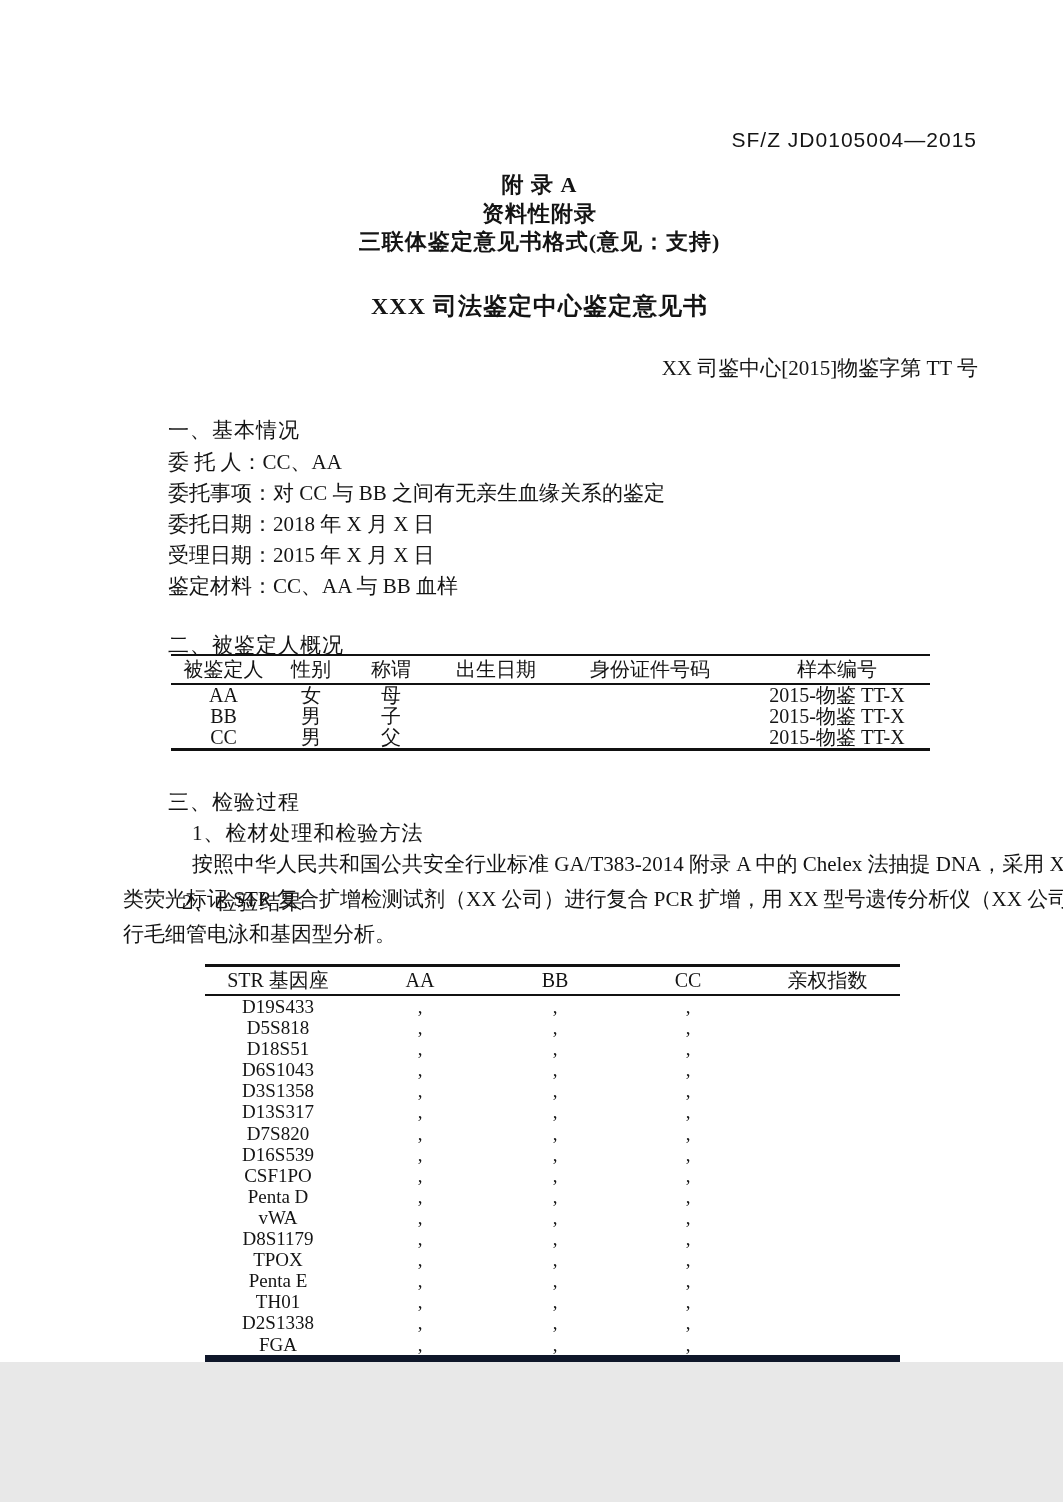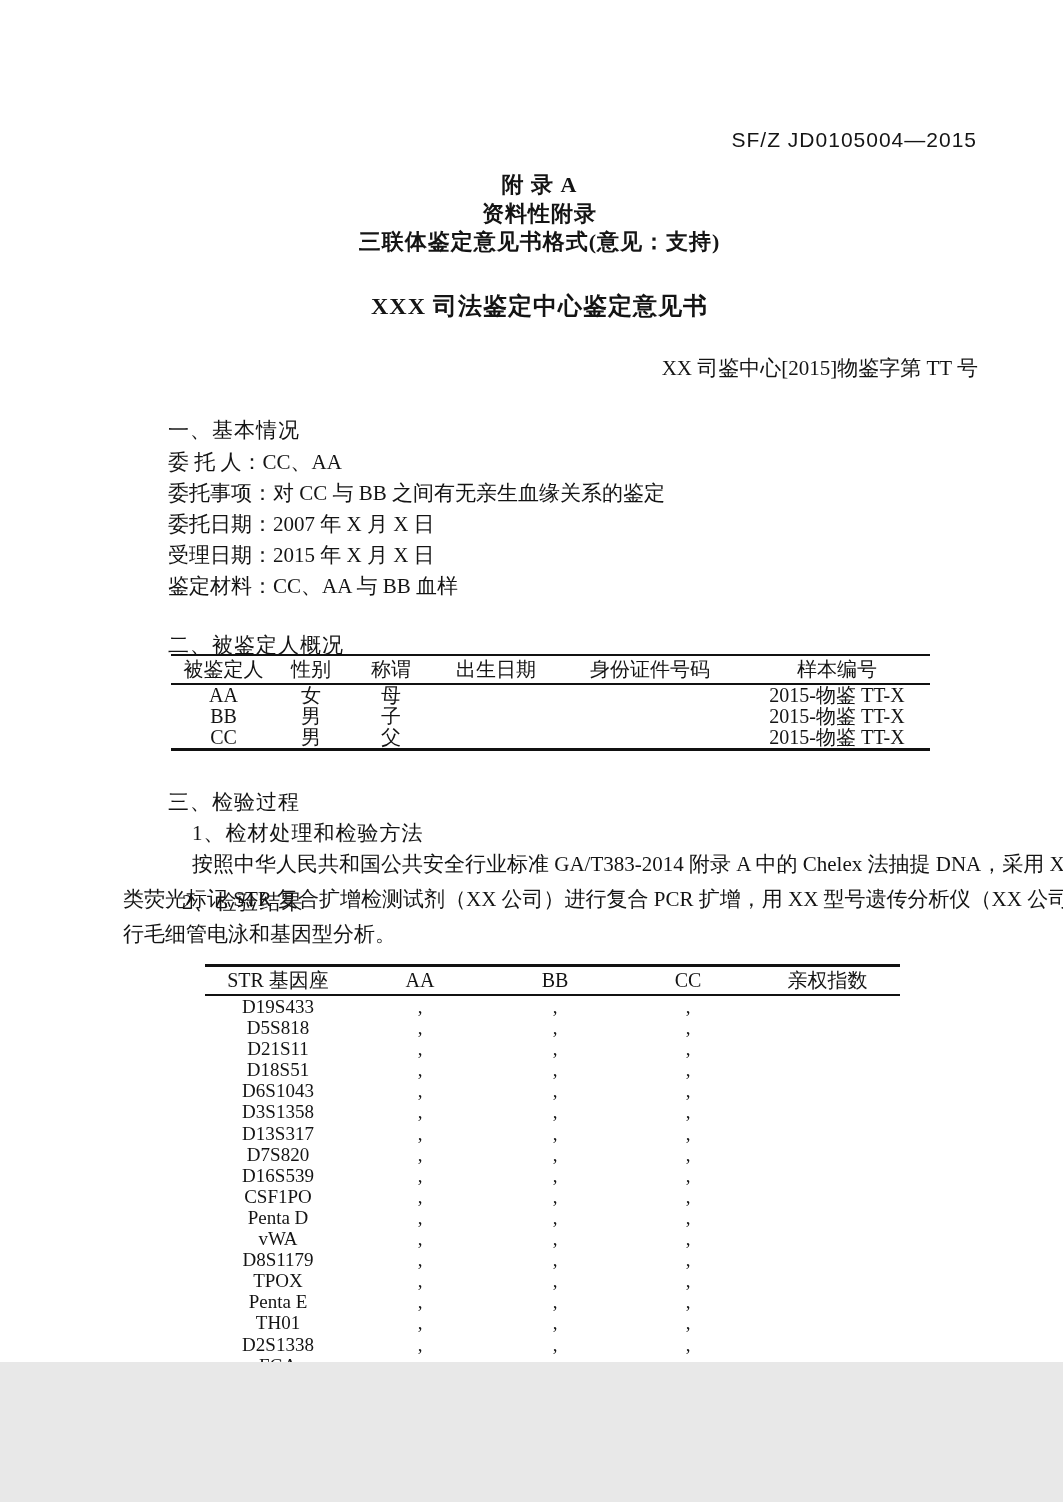--- a/index.html
+++ b/index.html
@@ -70,21 +70,21 @@
   <div class="abs title-line t-nature">资料性附录</div>
   <div class="abs title-line t-format">三联体鉴定意见书格式(意见：支持)</div>
   <div class="abs title-line t-org">XXX 司法鉴定中心鉴定意见书</div>
 
   <div class="abs case-number">XX 司鉴中心[2015]物鉴字第 TT 号</div>
 
   <div class="abs sec-heading s1-heading">一、基本情况</div>
   <div class="abs s1-items">
     <div class="info-line">委 托 人：CC、AA</div>
     <div class="info-line">委托事项：对 CC 与 BB 之间有无亲生血缘关系的鉴定</div>
-    <div class="info-line">委托日期：2007 年 X 月 X 日</div>
+    <div class="info-line">委托日期：2018 年 X 月 X 日</div>
     <div class="info-line">受理日期：2015 年 X 月 X 日</div>
     <div class="info-line">鉴定材料：CC、AA 与 BB 血样</div>
   </div>
 
   <div class="abs sec-heading s2-heading">二、被鉴定人概况</div>
   <table class="abs table1" id="examinee-table">
     <colgroup>
       <col style="width:105px">
         <col style="width:70px">
         <col style="width:90px">
@@ -166,27 +166,20 @@
           <td></td>
         </tr>
         <tr>
           <td>D5S818</td>
           <td>,</td>
           <td>,</td>
           <td>,</td>
           <td></td>
         </tr>
         <tr>
-          <td>D21S11</td>
-          <td>,</td>
-          <td>,</td>
-          <td>,</td>
-          <td></td>
-        </tr>
-        <tr>
           <td>D18S51</td>
           <td>,</td>
           <td>,</td>
           <td>,</td>
           <td></td>
         </tr>
         <tr>
           <td>D6S1043</td>
           <td>,</td>
           <td>,</td>

